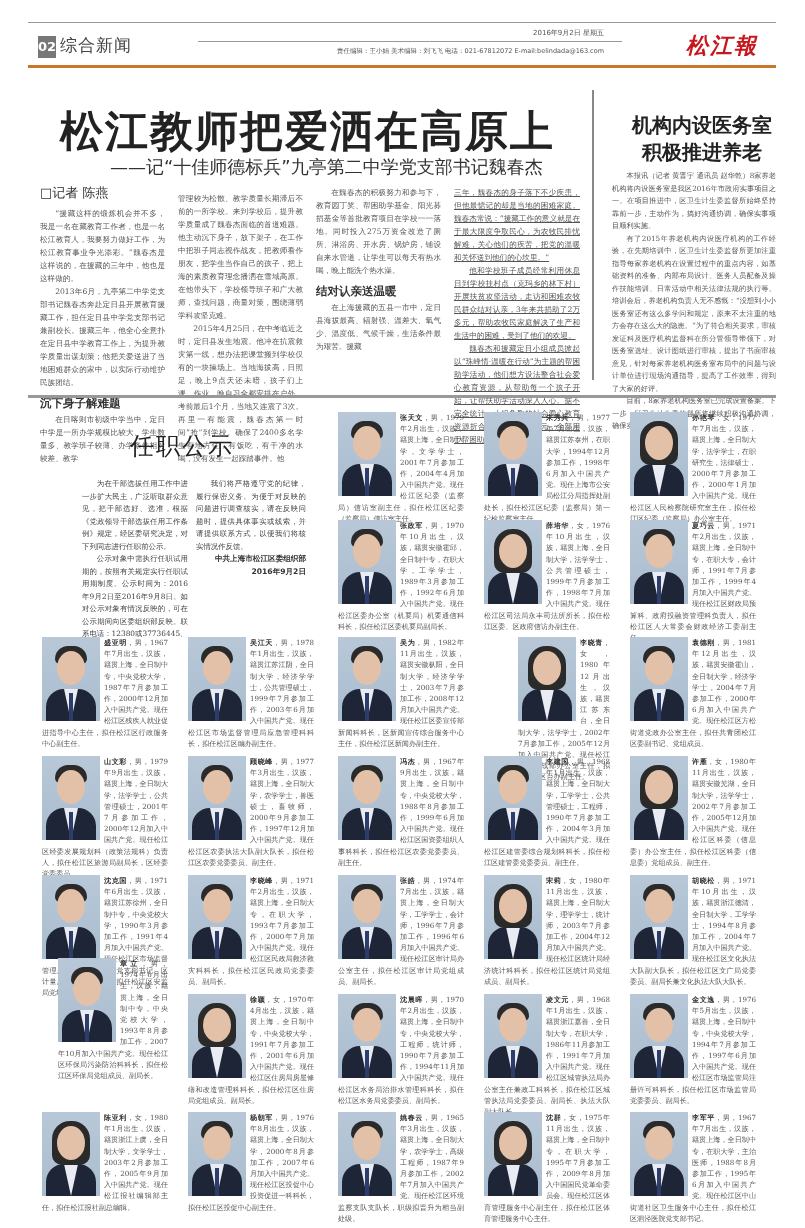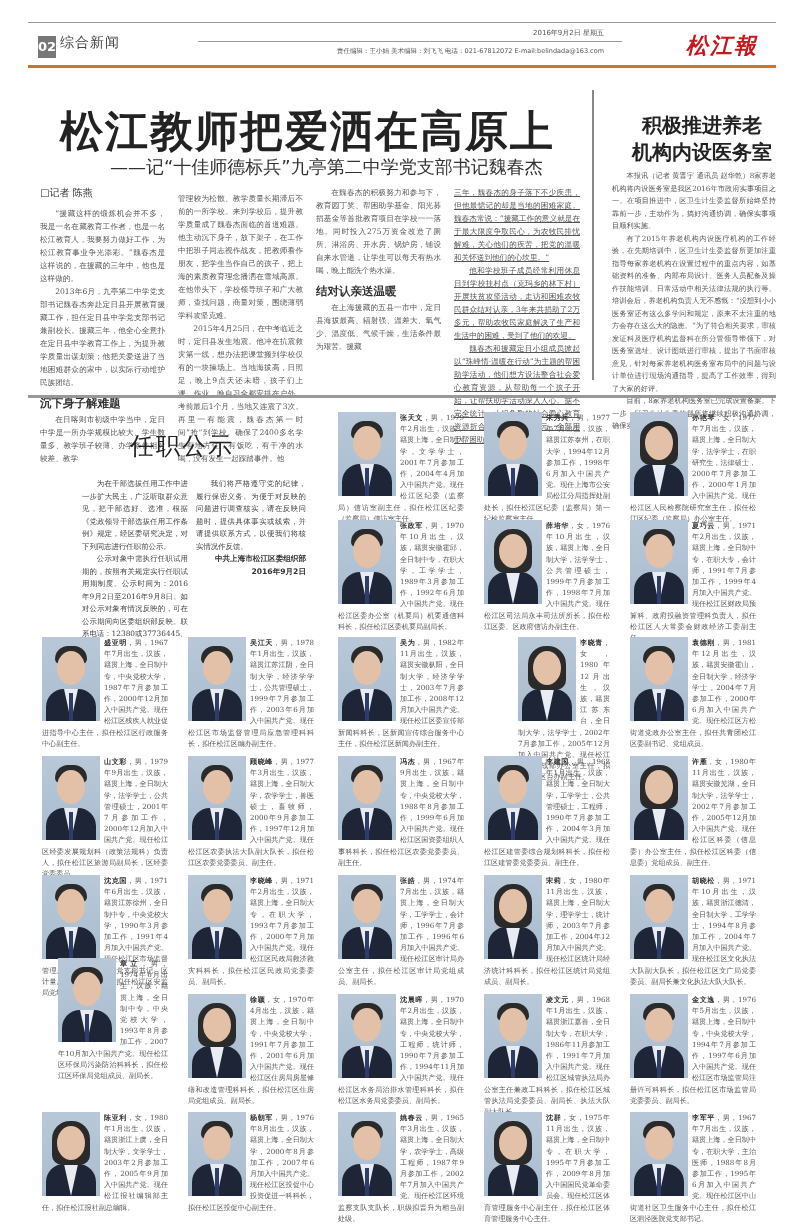--- a/index.html
+++ b/index.html
@@ -2,33 +2,33 @@
 <html><head>
 <meta charset="utf-8">
 <style>
   * { box-sizing: border-box; margin: 0; padding: 0; }
   html, body { width: 805px; height: 1228px; background: #fff; overflow: hidden; }
   body { font-family: "DejaVu Serif", serif; color: #333; position: relative; }
 
   .topline { position: absolute; left: 28px; top: 22px; width: 748px; height: 1px; background: #999; }
   .masthead { position: absolute; left: 28px; top: 28px; width: 748px; height: 36px; }
   .page-num { position: absolute; left: 10px; top: 8px; width: 18px; height: 22px; background: #777; color: #fff; font-family: "DejaVu Sans", sans-serif; font-size: 13px; font-weight: bold; text-align: center; line-height: 22px; }
-  .section-name { position: absolute; left: 32px; top: 6px; font-family: "DejaVu Sans", sans-serif; font-size: 14px; color: #444; letter-spacing: 1px; }
+  .section-name { position: absolute; left: 32px; top: 6px; font-family: "DejaVu Sans", sans-serif; font-size: 17px; color: #444; letter-spacing: 1px; }
   .head-rule { position: absolute; left: 170px; top: 13px; width: 424px; height: 1px; background: #999; }
   .date { position: absolute; right: 172px; top: 0px; font-family: "DejaVu Sans", sans-serif; font-size: 7px; color: #555; }
   .editors { position: absolute; right: 172px; top: 19px; font-family: "DejaVu Sans", sans-serif; font-size: 6.5px; color: #555; white-space: nowrap; }
   .logo { position: absolute; right: 18px; top: 3px; font-family: "DejaVu Serif", serif; font-style: italic; font-weight: bold; font-size: 22px; color: #c8161d; letter-spacing: 2px; }
   .orange-rule { position: absolute; left: 28px; top: 65px; width: 748px; height: 3px; background: #c8762a; }
 
   .main-title { position: absolute; left: 60px; top: 103px; font-family: "DejaVu Sans", sans-serif; font-weight: bold; font-size: 43px; color: #222; letter-spacing: 2px; white-space: nowrap; }
   .sub-title { position: absolute; left: 110px; top: 155px; font-family: "DejaVu Sans", sans-serif; font-size: 18px; color: #333; white-space: nowrap; }
 
   .col { position: absolute; font-size: 7.6px; line-height: 13px; color: #555; text-align: justify; }
   .col p { text-indent: 2em; }
-  .byline { font-family: "DejaVu Sans", sans-serif; font-size: 10px; color: #333; margin-bottom: 8px; text-indent: 0 !important; }
+  .byline { font-family: "DejaVu Sans", sans-serif; font-size: 13px; color: #333; margin-bottom: 8px; text-indent: 0 !important; }
   .subhead { font-family: "DejaVu Sans", sans-serif; font-weight: bold; font-size: 11.5px; color: #333; margin: 6px 0 2px; text-indent: 0 !important; line-height: 16px; }
 
   .vrule { position: absolute; left: 592px; top: 90px; width: 2px; height: 290px; background: #888; }
   .side-title { position: absolute; left: 612px; top: 112px; width: 180px; font-family: "DejaVu Serif", serif; font-weight: bold; font-size: 20px; line-height: 27px; color: #222; text-align: center; }
   .mid-rule { position: absolute; left: 28px; top: 395px; width: 748px; height: 3px; background: #999; }
 
   .notice-title { position: absolute; left: 130px; top: 430px; font-family: "DejaVu Sans", sans-serif; font-size: 24px; color: #222; letter-spacing: 2px; }
   .notice-col { position: absolute; font-size: 7.4px; line-height: 12.5px; color: #444; text-align: justify; }
   .notice-col p { text-indent: 2em; }
   .sign { text-align: right; font-family: "DejaVu Sans", sans-serif; font-weight: bold; font-size: 7.6px; color: #333; text-indent: 0 !important; }
@@ -78,22 +78,22 @@
   <p>在上海援藏的五县一市中，定日县海拔最高、辐射强、温差大、氧气少、温度低、气候干燥，生活条件最为艰苦。援藏</p>
 </div>
 <div class="col" style="left:454px;top:186px;width:126px;text-decoration:underline;">
   <p style="text-indent:0">三年，魏春杰的身子落下不少疾患，但他最惦记的却是当地的困难家庭。魏春杰常说：“援藏工作的意义就是在于最大限度争取民心，为农牧民排忧解难，关心他们的疾苦，把党的温暖和关怀送到他们的心坎里。”</p>
   <p>他和学校班子成员经常利用休息日到学校挂村点（克玛乡的林下村）开展扶贫攻坚活动，走访和困难农牧民群众结对认亲，3年来共捐助了2万多元，帮助农牧民家庭解决了生产和生活中的困难，受到了他们的欢迎。</p>
   <p>魏春杰和援藏定日小组成员掀起以“珠峰情·温暖在行动”为主题的帮困助学活动，他们想方设法整合社会爱心教育资源，从帮助每一个孩子开始，让帮扶助学活动深入人心。据不完全统计，小组争取的社会爱心教育资源折合资金达700多万元，全部用于帮困助学。</p>
 </div>
 
 <div class="vrule"></div>
 <div class="side-title">
+  <div>机构内设医务室</div>
   <div>积极推进养老</div>
-  <div>机构内设医务室</div>
 </div>
 <div class="col" style="left:612px;top:170px;width:164px;font-size:7.2px;line-height:12.5px;">
   <p>本报讯（记者  黄晋宇  通讯员  赵华乾）8家养老机构将内设医务室是我区2016年市政府实事项目之一。在项目推进中，区卫生计生委监督所始终坚持靠前一步，主动作为，搞好沟通协调，确保实事项目顺利实施。</p>
   <p>有了2015年养老机构内设医疗机构的工作经验，在先期培训中，区卫生计生委监督所更加注重指导每家养老机构在设置过程中的重点内容，如基础资料的准备、内部布局设计、医务人员配备及操作技能培训、日常活动中相关法律法规的执行等。培训会后，养老机构负责人无不感慨：“没想到小小医务室还有这么多学问和规定，原来不太注重的地方会存在这么大的隐患。”为了符合相关要求，审核发证科及医疗机构监督科在所分管领导带领下，对医务室选址、设计图纸进行审核，提出了书面审核意见，针对每家养老机构医务室布局中的问题与设计单位进行现场沟通指导，提高了工作效率，得到了大家的好评。</p>
   <p>目前，8家养老机构医务室已完成设置备案。下一步，区卫生计生委监督所将继续积极沟通协调，确保实事项目按时完成。</p>
 </div>
 
 <div class="mid-rule"></div>
 
 <div class="notice-title">任职公示</div>

